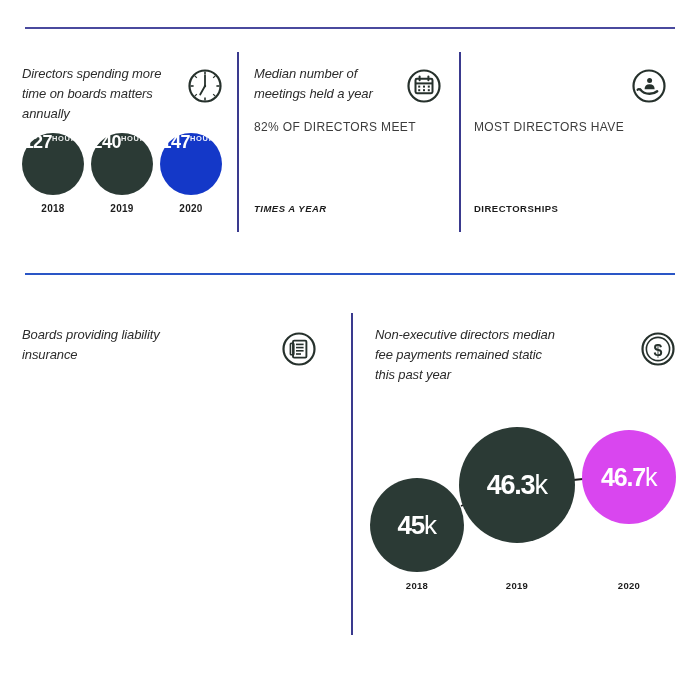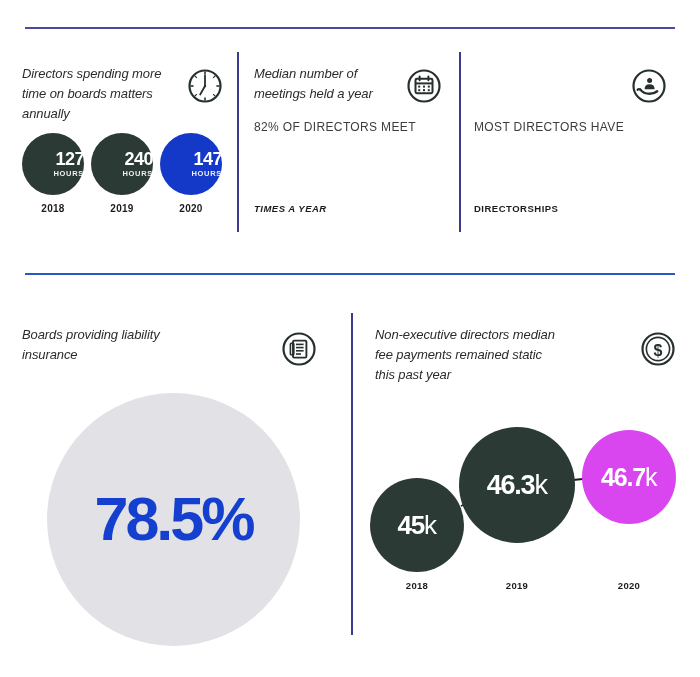--- a/index.html
+++ b/index.html
@@ -85,22 +85,21 @@
   .hours-row { position: absolute; left: 22px; top: 133px; }
   .hours-item {
     position: absolute;
     width: 62px;
     text-align: center;
   }
   .hours-bubble {
     width: 62px; height: 62px;
     border-radius: 50%;
     display: flex;
-    flex-direction: column;
-    align-items: flex-end;
+    align-items: flex-start;
     justify-content: center;
     color: #ffffff;
   }
   .hours-bubble.dark { background: #2b3a35; }
   .hours-bubble.blue { background: #1438c8; }
   .hours-num {
     font-size: 18px;
     font-weight: 700;
     line-height: 18px;
     letter-spacing: -0.5px;
@@ -266,23 +265,20 @@
       <circle cx="20" cy="20" r="15.5" fill="none" stroke="#26312c" stroke-width="2.2"></circle>
       <rect x="14" y="11.6" width="13.4" height="17" rx="1.2" fill="none" stroke="#26312c" stroke-width="1.9"></rect>
       <rect x="11.4" y="14.4" width="3.4" height="11.4" rx="0.8" fill="none" stroke="#26312c" stroke-width="1.6"></rect>
       <line x1="17" y1="15.4" x2="24.6" y2="15.4" stroke="#26312c" stroke-width="1.6"></line>
       <line x1="17" y1="18.6" x2="24.6" y2="18.6" stroke="#26312c" stroke-width="1.6"></line>
       <line x1="17" y1="21.8" x2="24.6" y2="21.8" stroke="#26312c" stroke-width="1.6"></line>
       <line x1="17" y1="25" x2="22" y2="25" stroke="#26312c" stroke-width="1.6"></line>
     </svg>
   </div>
 
-  <div class="pct-circle">
-    <span class="pct-text">78.5%</span>
-  </div>
 
   <div class="panel" style="left:375px; top:325px; width:180px;">
     <div class="panel-head" style="width:180px;">Non-executive directors median fee payments remained static this past year</div>
   </div>
 
   <div class="icon-circle" style="left:638px; top:329px;">
     <svg viewBox="0 0 40 40">
       <circle cx="20" cy="20" r="15.5" fill="none" stroke="#26312c" stroke-width="2.2"></circle>
       <circle cx="20" cy="20" r="11.6" fill="none" stroke="#26312c" stroke-width="1.6"></circle>
       <text x="20" y="26.6" text-anchor="middle" font-family="'Liberation Sans', sans-serif" font-size="16" font-weight="700" fill="#26312c">$</text>

